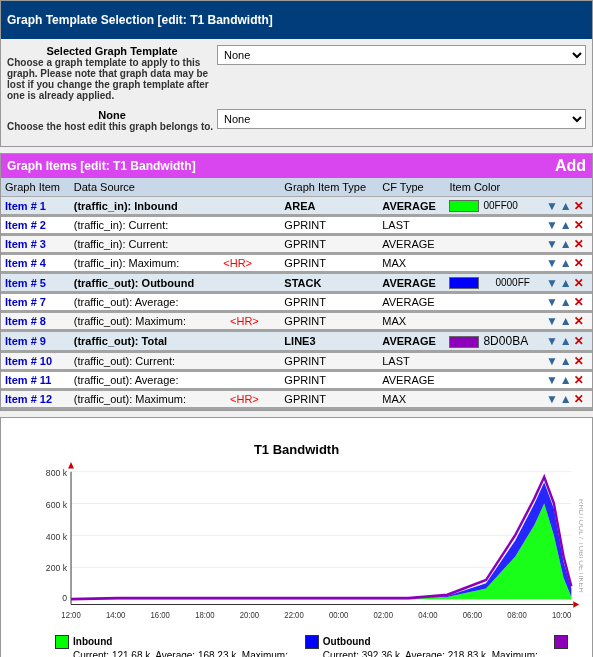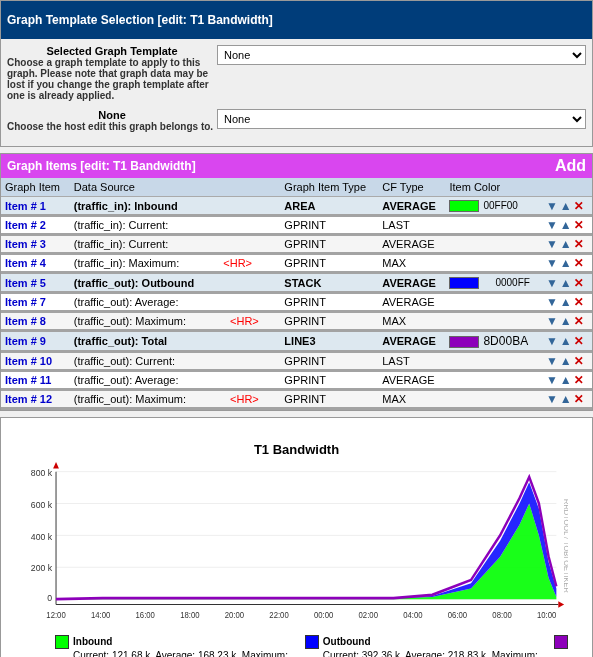--- a/index.html
+++ b/index.html
@@ -157,20 +157,21 @@
     .chart-title {
       text-align: center;
       font-size: 13px;
       font-weight: bold;
       margin-bottom: 4px;
     }
 
     .chart-container {
       position: relative;
       width: 100%;
+      margin-left: 15px;
     }
 
     .chart-svg {
       width: 100%;
       height: 170px;
       display: block;
     }
 
     .chart-legend {
       display: flex;

